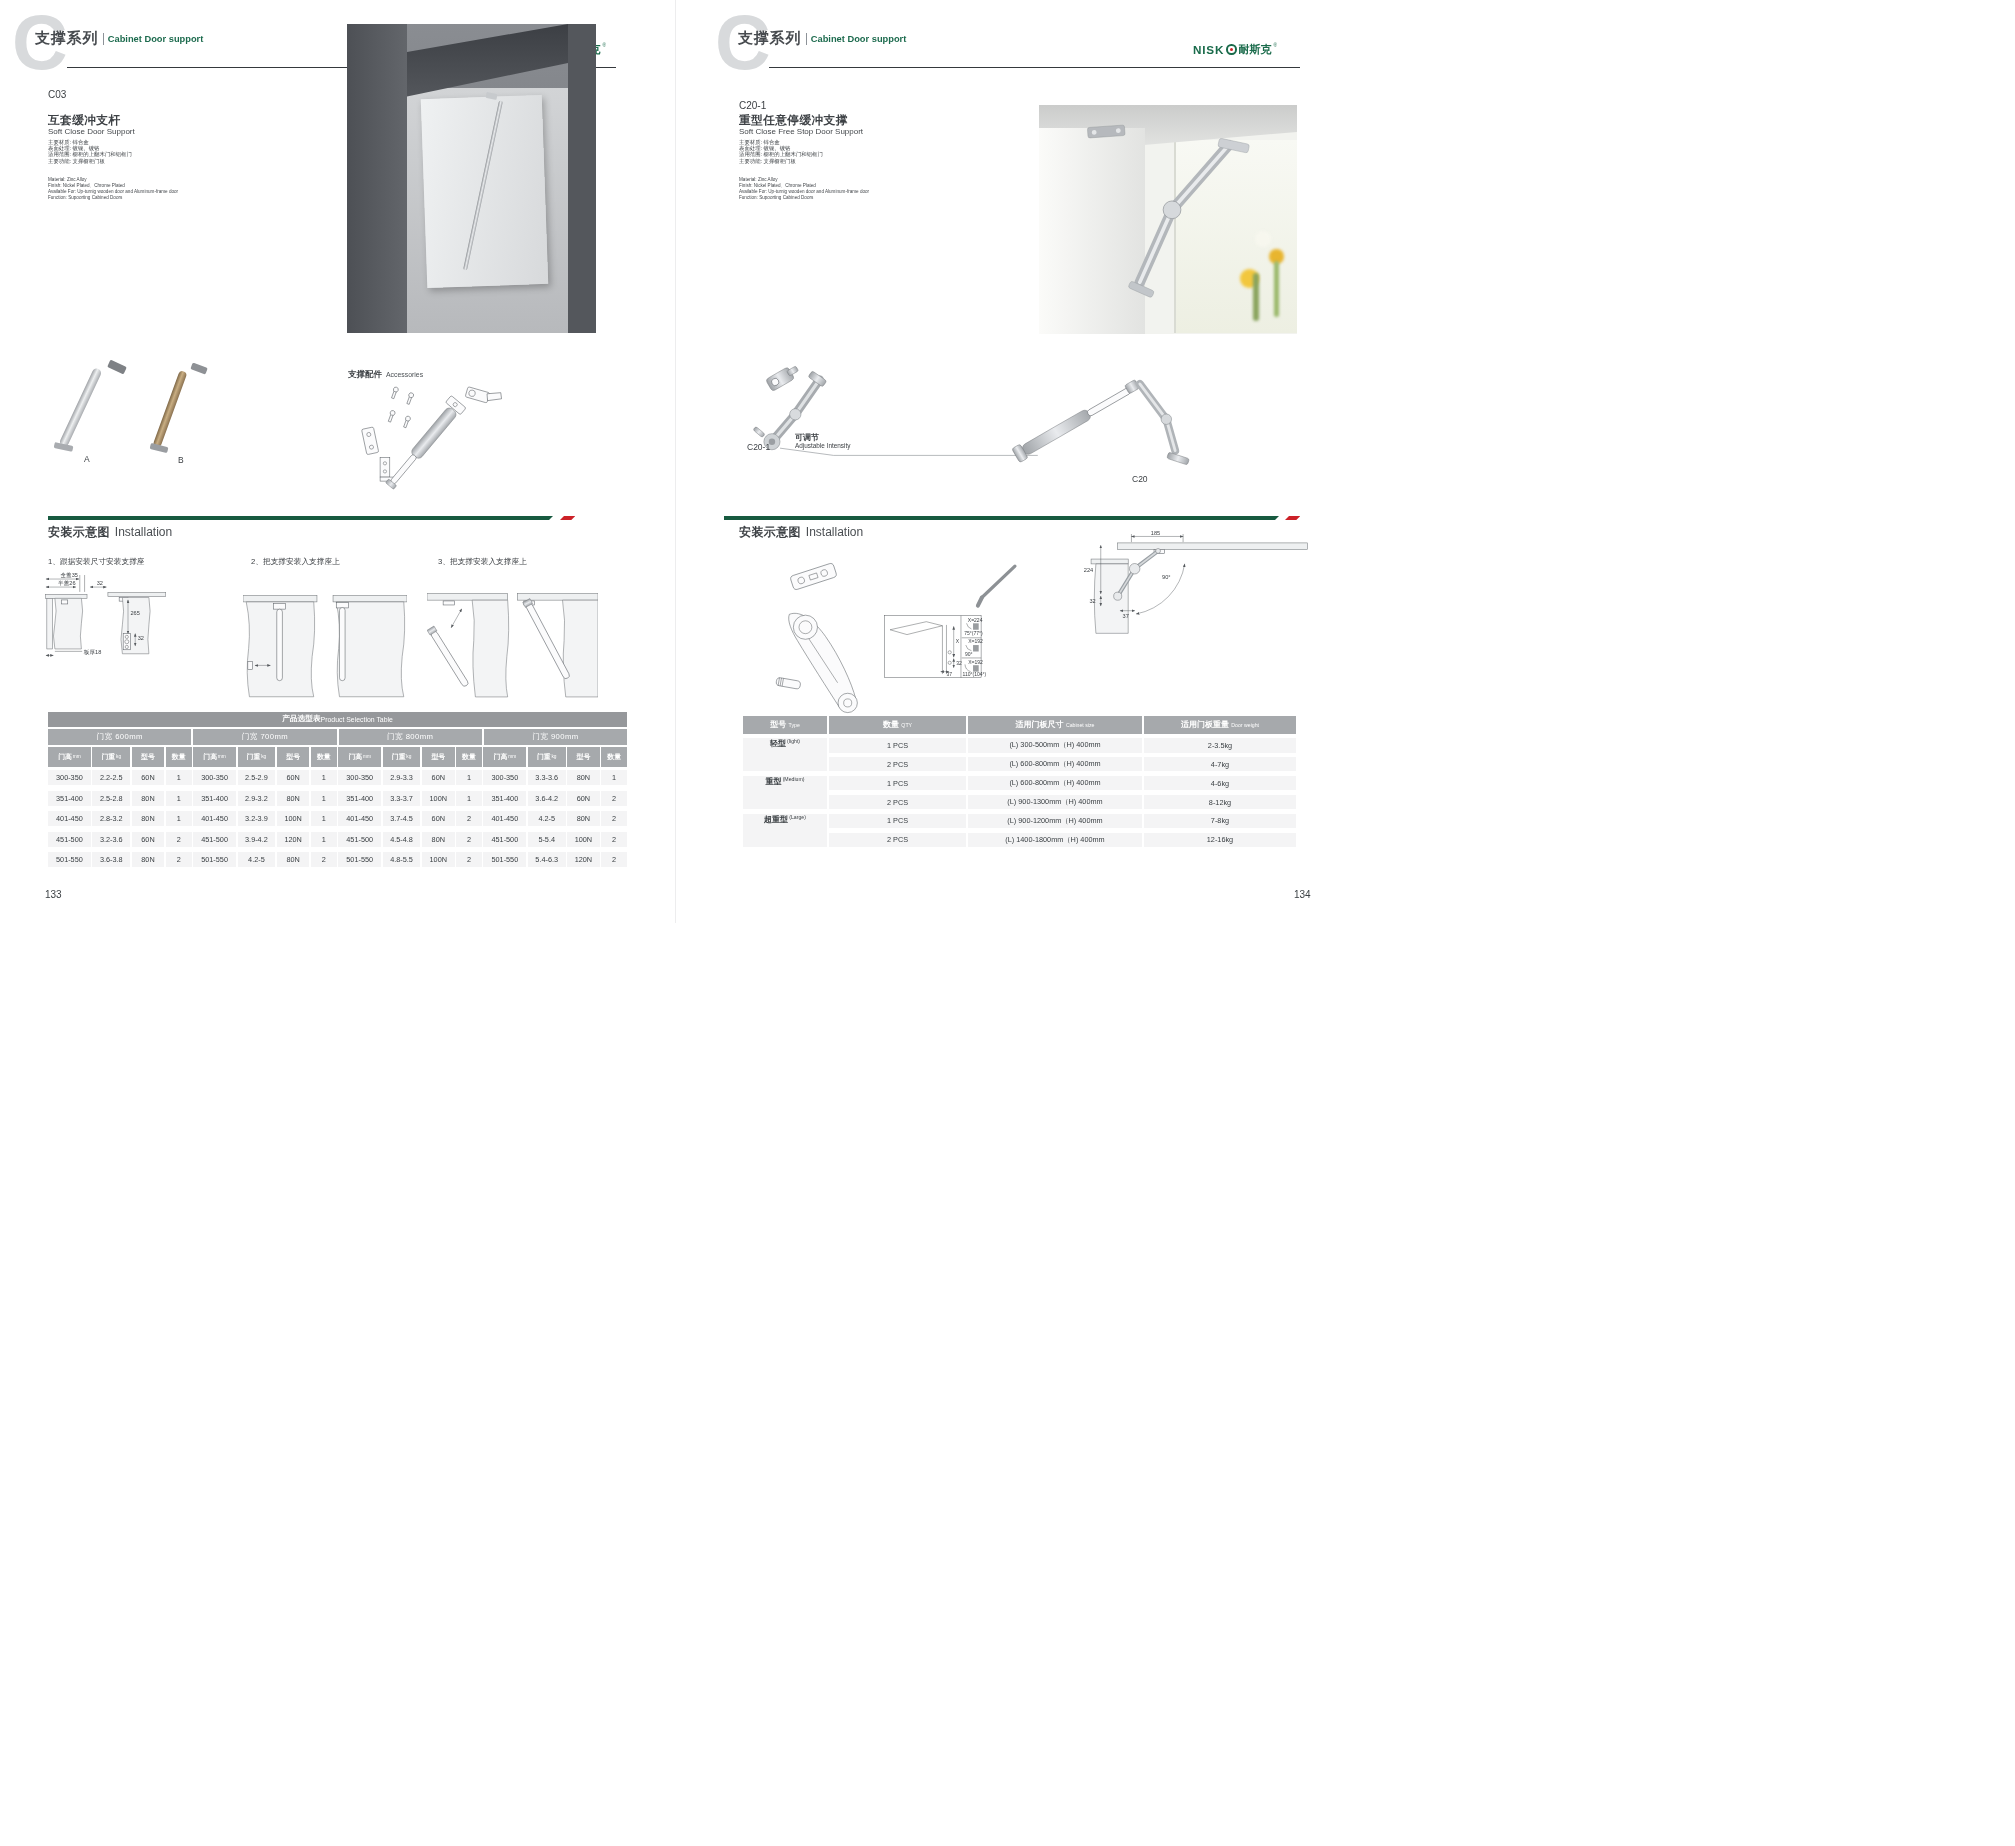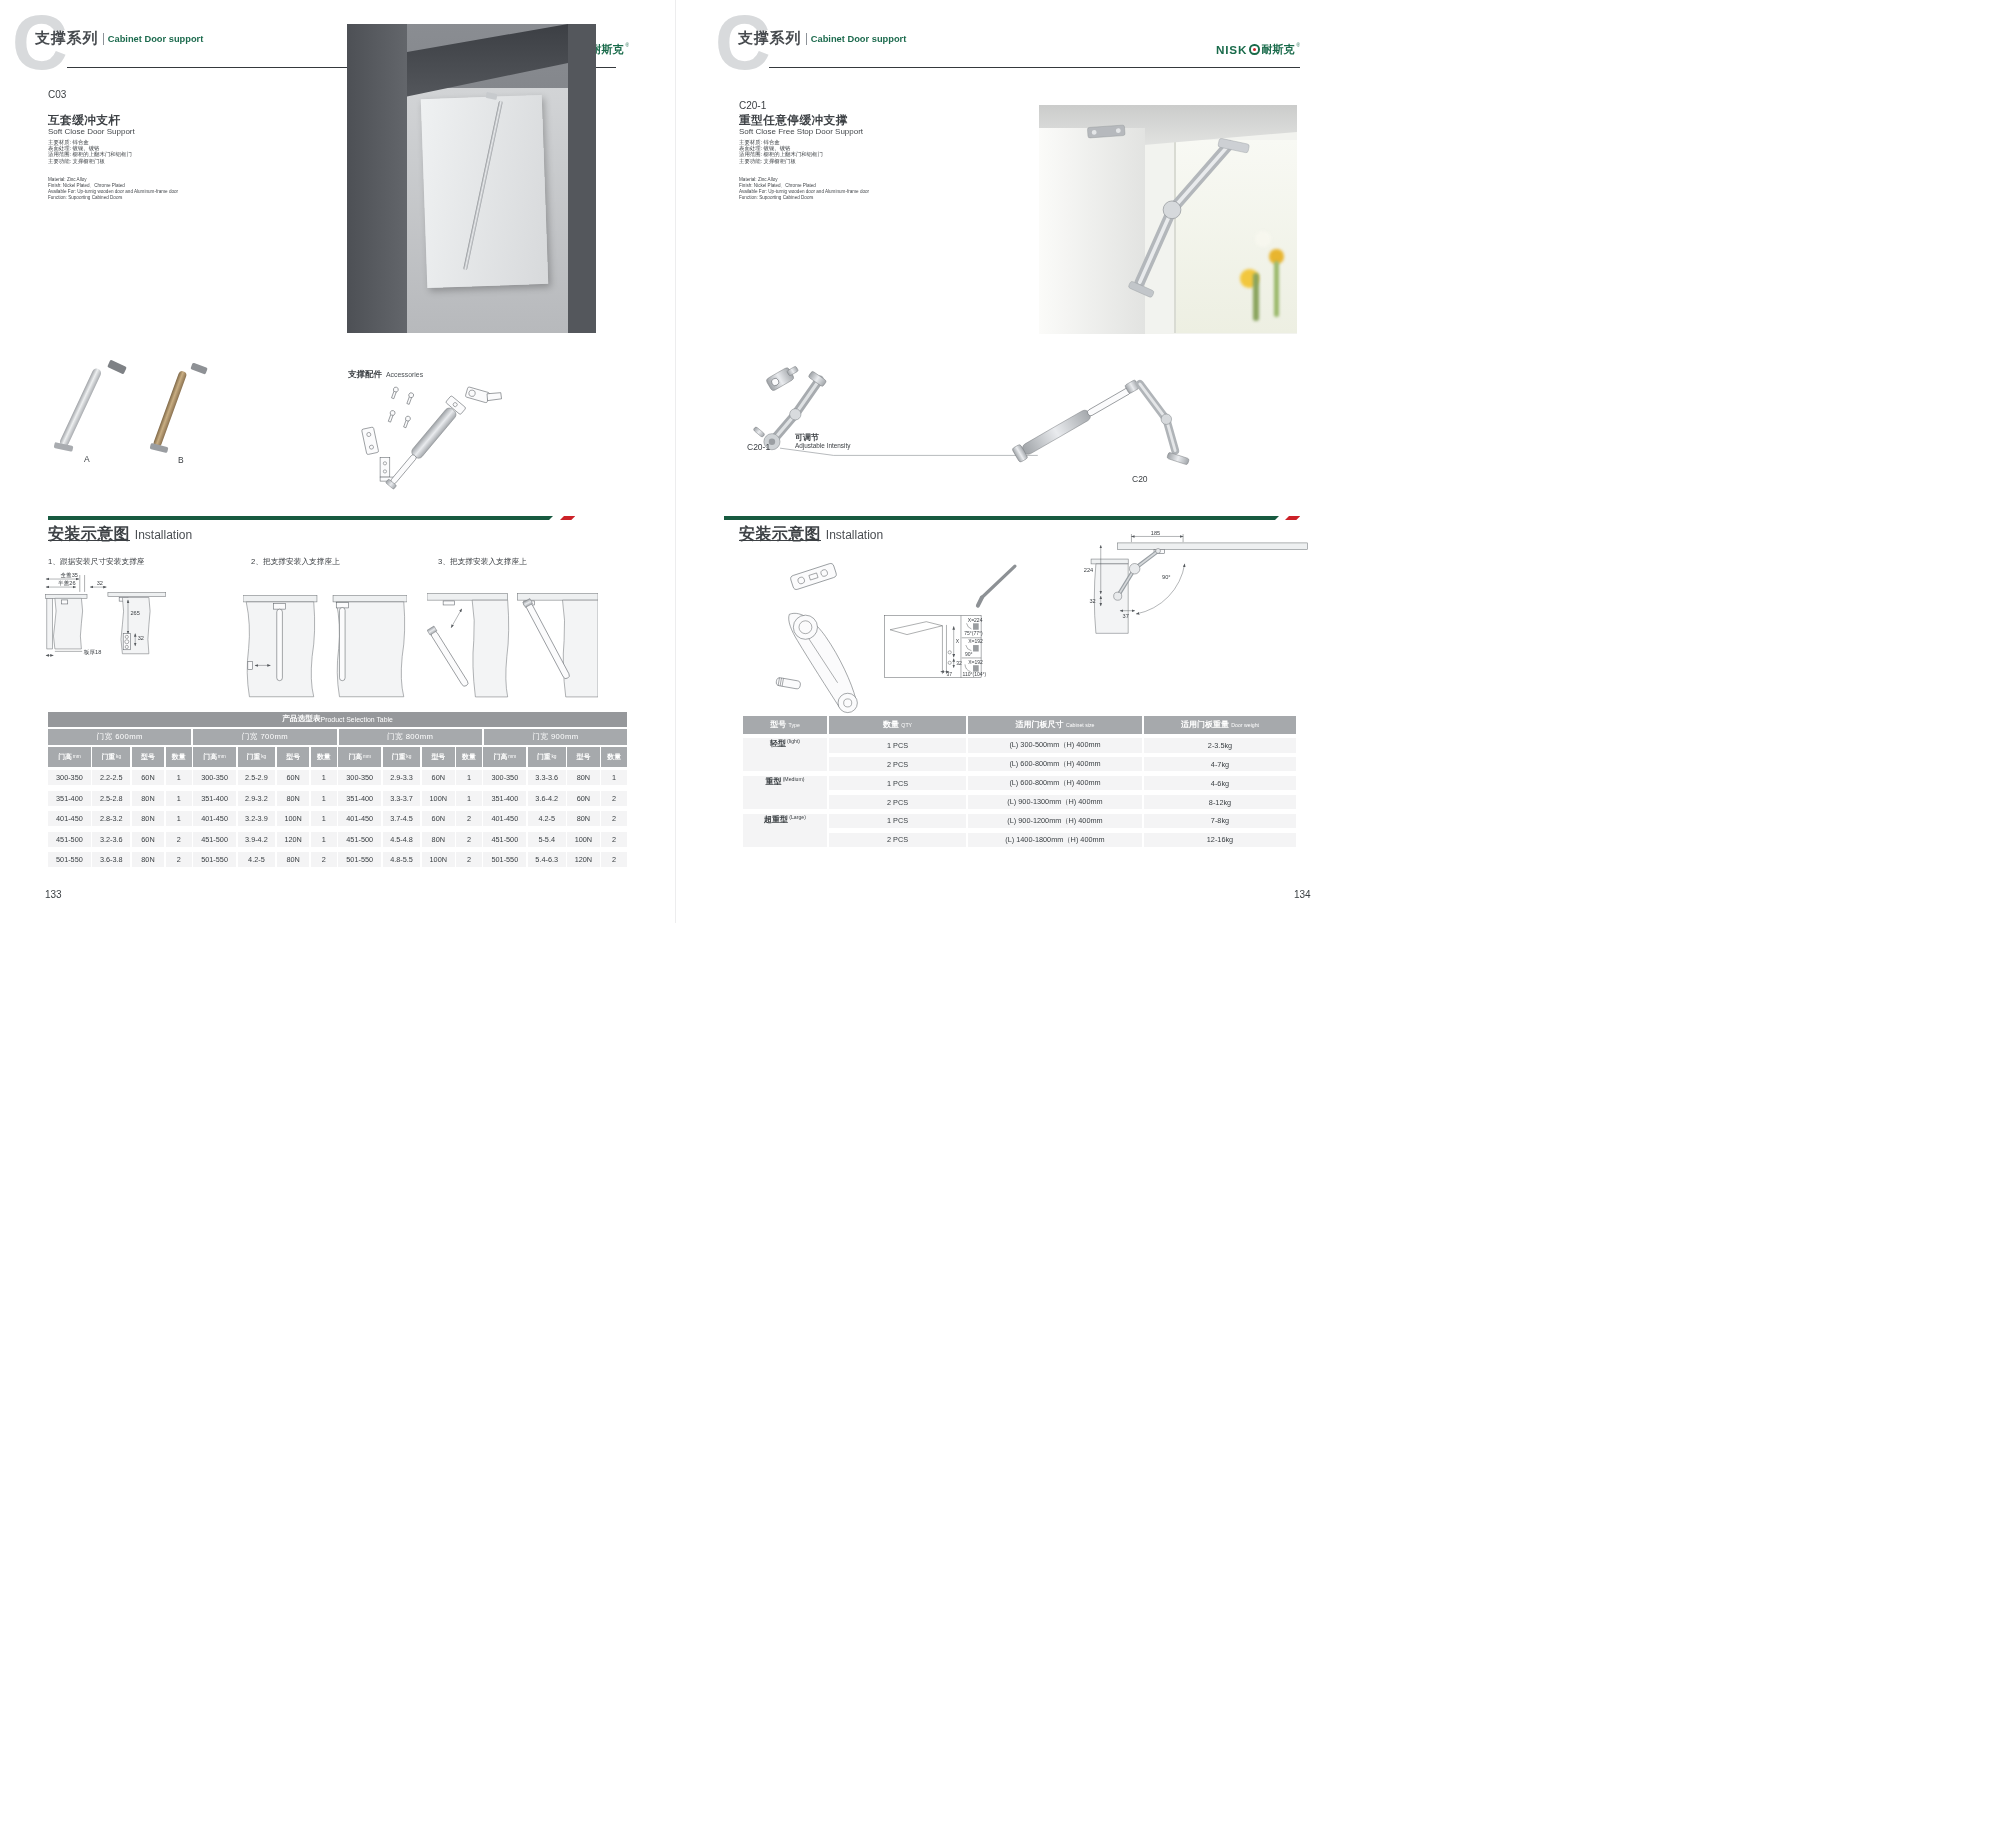--- a/index.html
+++ b/index.html
@@ -10,21 +10,21 @@
   .page-split{position:absolute;left:675px;top:0;width:0.8px;height:100%;background:#ededee;}
   .abs{position:absolute;}
   
   .watermark{position:absolute;font-size:77px;font-weight:700;color:#d8dadc;line-height:0.8;letter-spacing:0;}
   .series-row{position:absolute;display:flex;align-items:center;gap:4.4px;}
   .series-cn{font-size:15px;font-weight:700;color:#474b4f;letter-spacing:0.8px;text-align:center;}
   .series-div{width:0.8px;height:12px;background:#8d9298;}
   .series-en{font-size:9.3px;font-weight:700;color:#1d6b4e;}
   .header-underline{position:absolute;height:1.2px;background:#35393d;}
   .brand{position:absolute;display:flex;align-items:center;gap:2px;}
-  .brand-latin{font-size:11.7px;font-weight:800;color:#1a6b4b;letter-spacing:0.8px;margin-left:23px;}
+  .brand-latin{font-size:11.7px;font-weight:800;color:#1a6b4b;letter-spacing:0.8px;}
   .logo-o{display:inline-block;width:6.4px;height:6.4px;border:2px solid #1a6b4b;border-radius:50%;position:relative;}
   .logo-dot{position:absolute;left:50%;top:50%;width:3.2px;height:3.2px;margin:-1.6px 0 0 -1.6px;border-radius:50%;background:#d1232a;}
   .brand-cn{font-size:11px;font-weight:700;color:#1a6b4b;}
   .brand-reg{font-size:4.8px;color:#1a6b4b;align-self:flex-start;margin-top:0.8px;}
   
   .code{position:absolute;font-size:10px;color:#3a3e42;}
   .title-cn{position:absolute;font-size:11.7px;font-weight:700;color:#3d4145;letter-spacing:0.4px;}
   .title-en{position:absolute;font-size:8px;color:#44484c;}
   .specs{position:absolute;}
   .specs-cn .spec-line{font-size:5.4px;line-height:6.2px;color:#3f4347;}
@@ -41,21 +41,21 @@
   .pl-hinge{position:absolute;left:139px;top:69px;width:11.3px;height:6.4px;border-radius:1.2px;background:#c7cacd;transform:rotate(12deg);}
   .photo-r{background:#f2f3ef;}
   .pr-win{position:absolute;right:0;top:35px;width:121px;height:193px;background:linear-gradient(#f8f9f4,#edefe2);border-left:2px solid #d9dbd3;}
   .pr-ceiling{position:absolute;left:0;top:0;width:100%;height:49px;background:linear-gradient(180deg,#cbcccb,#e6e7e5);clip-path:polygon(0 0,100% 0,100% 55%,0 100%);}
   .pr-wall{position:absolute;left:0;top:23.4px;width:106px;height:206px;background:linear-gradient(90deg,#fbfbf9,#e2e3e1);}
   .blob{position:absolute;border-radius:50%;filter:blur(1.6px);}
   
   .bar-green{position:absolute;height:4px;background:#175a40;clip-path:polygon(0 0,100% 0,calc(100% - 4px) 100%,0 100%);}
   .bar-red{position:absolute;height:4px;background:#cc2128;clip-path:polygon(4px 0,100% 0,calc(100% - 4px) 100%,0 100%);}
   .install-h{position:absolute;display:flex;align-items:baseline;gap:4.8px;}
-  .install-cn{font-size:16px;font-weight:700;color:#3d4145;letter-spacing:0.4px;text-decoration:underline;}
+  .install-cn{font-size:12px;font-weight:700;color:#3d4145;letter-spacing:0.4px;}
   .install-en{font-size:12px;color:#4a4e52;}
   .step-label{position:absolute;font-size:7.7px;color:#3d4145;}
   
   .lt{position:absolute;}
   .lt-title{height:14.5px;background:#96989b;color:#fff;display:flex;align-items:center;justify-content:center;margin-bottom:2.8px;}
   .lt-title .cn{font-size:7.7px;font-weight:700;}
   .lt-title .en{font-size:6.9px;}
   .lt-groups{display:grid;grid-template-columns:repeat(4,1fr);gap:0 2px;margin-bottom:2.4px;}
   .lt-group{height:15.3px;background:#a6a9ac;color:#fff;font-size:7.7px;display:flex;align-items:center;justify-content:center;letter-spacing:0.4px;}
   .lt-heads{display:grid;grid-template-columns:repeat(4,1.25fr 1.1fr 0.95fr 0.75fr);gap:0 1.6px;margin-bottom:3.2px;}

